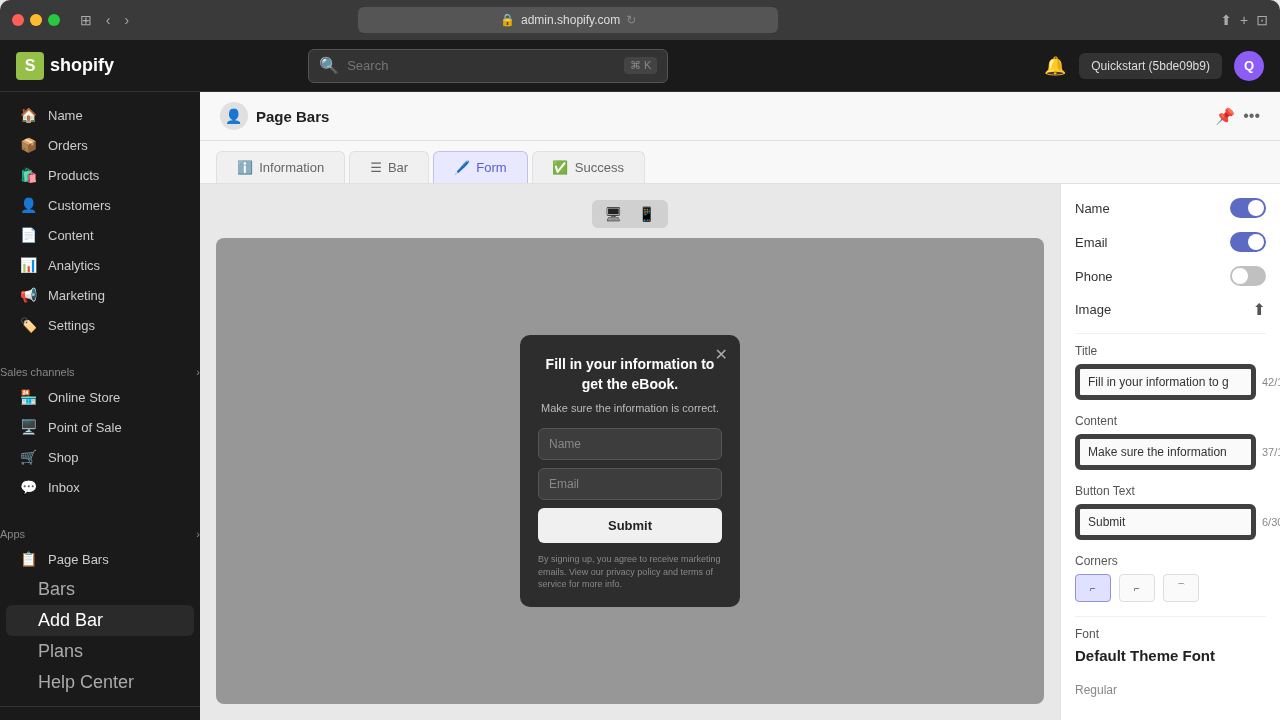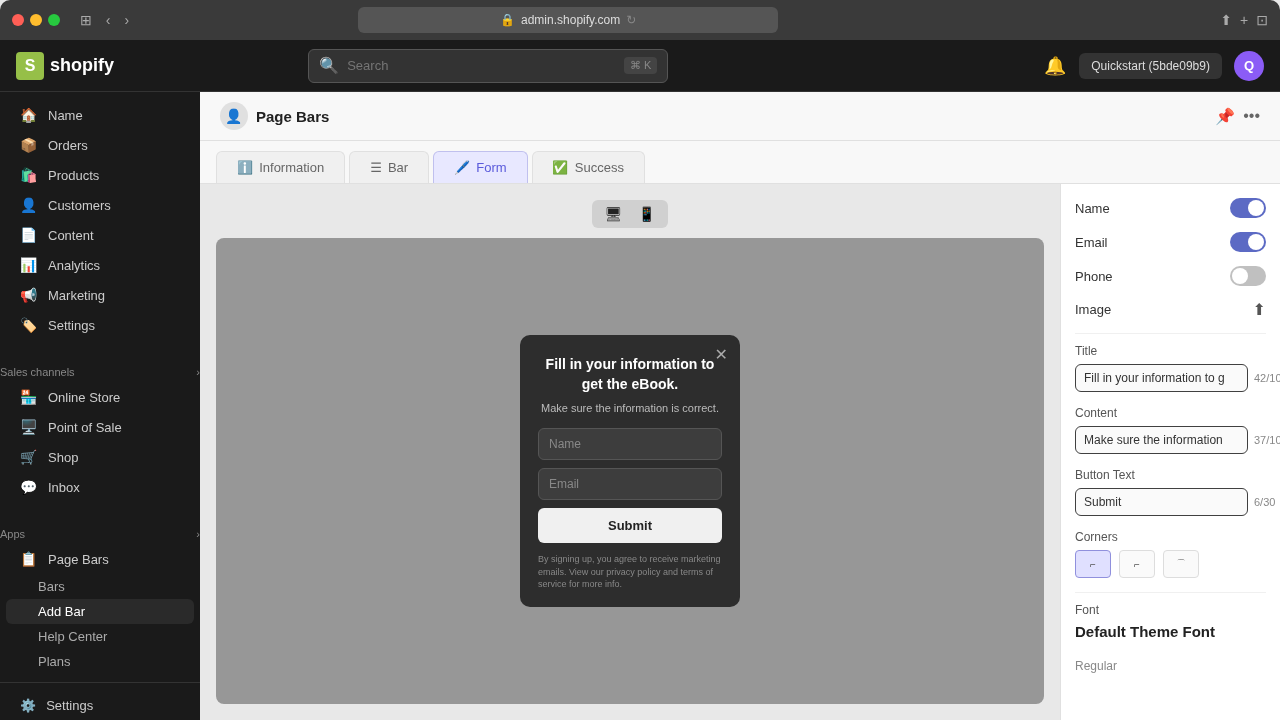--- a/index.html
+++ b/index.html
@@ -179,21 +179,21 @@
       display: flex;
       justify-content: space-between;
       align-items: center;
     }
     .sidebar-sub-item {
       display: flex;
       align-items: center;
       gap: 10px;
       padding: 5px 14px 5px 32px;
       color: #aaa;
-      font-size: 13px;
+      font-size: 18px;
       cursor: pointer;
       border-radius: 6px;
       margin: 0 6px;
       text-align: right;
     }
     .sidebar-sub-item.active { background: #2a2a2a; color: #fff; }
     .sidebar-divider { height: 1px; background: #333; margin: 8px 0; }
     .sidebar-bottom { margin-top: auto; }
     .sidebar-settings {
       display: flex;
@@ -443,21 +443,21 @@
       font-weight: 500;
     }
     .settings-input-row {
       display: flex;
       align-items: center;
       gap: 6px;
       margin-bottom: 14px;
     }
     .settings-input {
       flex: 1;
-      border: 1px solid #404040;
+      border: 5px solid #404040;
       border-radius: 6px;
       padding: 6px 8px;
       font-size: 12px;
       color: #333;
       background: #fafafa;
       outline: none;
     }
     .settings-counter {
       font-size: 11px;
       color: #888;
@@ -622,24 +622,24 @@
         <span class="sidebar-item-icon">📋</span>
         <span>Page Bars</span>
       </div>
       <div class="sidebar-sub-item">
         <span>Bars</span>
       </div>
       <div class="sidebar-sub-item active">
         <span>Add Bar</span>
       </div>
       <div class="sidebar-sub-item">
+        <span>Plans</span>
+      </div>
+      <div class="sidebar-sub-item">
         <span>Help Center</span>
-      </div>
-      <div class="sidebar-sub-item">
-        <span>Plans</span>
       </div>
 
       <div class="sidebar-bottom">
         <div class="sidebar-divider"></div>
         <div class="sidebar-settings">
           <span>⚙️</span>
           <span>Settings</span>
         </div>
 
       </div>

